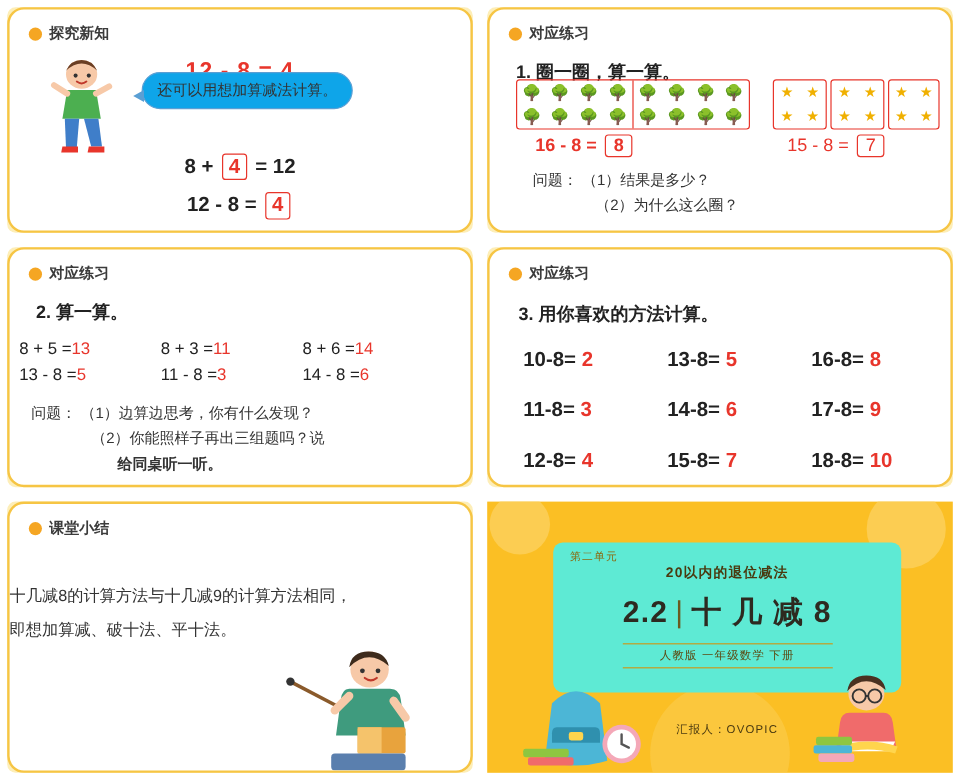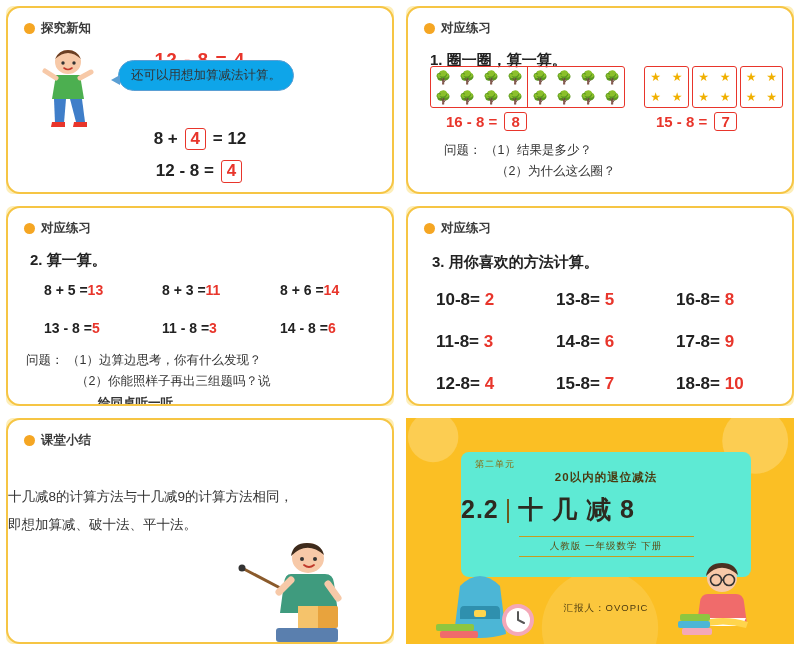--- a/index.html
+++ b/index.html
@@ -140,45 +140,45 @@
     align-items: center; justify-items: center;
     margin-right: 3px;
   }
   .star { font-size: 12px; color: #f0b000; line-height: 1; }
   .s2-eq-left {
     position: absolute; left: 38px; top: 104px;
     font-size: 15px; font-weight: bold; color: #e8352b;
   }
   .s2-eq-right {
     position: absolute; left: 248px; top: 104px;
-    font-size: 15px; font-weight: bold; color: #e8352b;
+    font-size: 15px; font-weight: normal; color: #e8352b;
   }
   .ansbox {
     display: inline-block;
     border: 1.2px solid #e8352b;
     color: #e8352b;
     padding: 0 6px;
     border-radius: 3px;
     margin-left: 3px;
   }
   .qlines {
     position: absolute;
     left: 36px; top: 132px;
     font-size: 12.5px; color: #333; line-height: 1.65;
   }
   .qlines .indent { padding-left: 52px; }
 
   
   .s3-title { margin: 14px 0 0 22px; font-size: 15px; font-weight: bold; color: #222; }
   .s3-grid {
-    margin: 12px 0 0 36px;
+    margin: 12px 0 0 8px;
     display: grid;
     grid-template-columns: 118px 118px 118px;
-    row-gap: 22px;
-    font-size: 14px; font-weight: bold; color: #222;
+    row-gap: 6px;
+    font-size: 14px; font-weight: normal; color: #222;
   }
   .s3-q {
     margin: 14px 0 0 18px;
     font-size: 12.5px; color: #333; line-height: 1.7;
   }
   .s3-q .i1 { padding-left: 50px; }
   .s3-q .i2 { padding-left: 72px; font-weight: bold; }
 
   
   .s4-title { margin: 16px 0 0 24px; font-size: 15px; font-weight: bold; color: #222; }
@@ -223,20 +223,21 @@
     position: absolute; left: 14px; top: 6px;
     font-size: 9px; color: #8a6a10; letter-spacing: 1px;
   }
   .cover-sub {
     text-align: center;
     font-size: 11.5px; font-weight: bold;
     color: #4a3a10;
     margin-top: 18px; letter-spacing: 1px;
   }
   .cover-main {
+    text-align: center;
     font-size: 25px; font-weight: bold;
     color: #2d2a20;
     margin-top: 8px;
     letter-spacing: 1px;
   }
   .cover-main .sep { font-weight: normal; color: #6b5a20; margin: 0 6px; }
   .cover-press {
     margin: 10px auto 0;
     width: 175px;
     border-top: 1px solid #c79c20;

